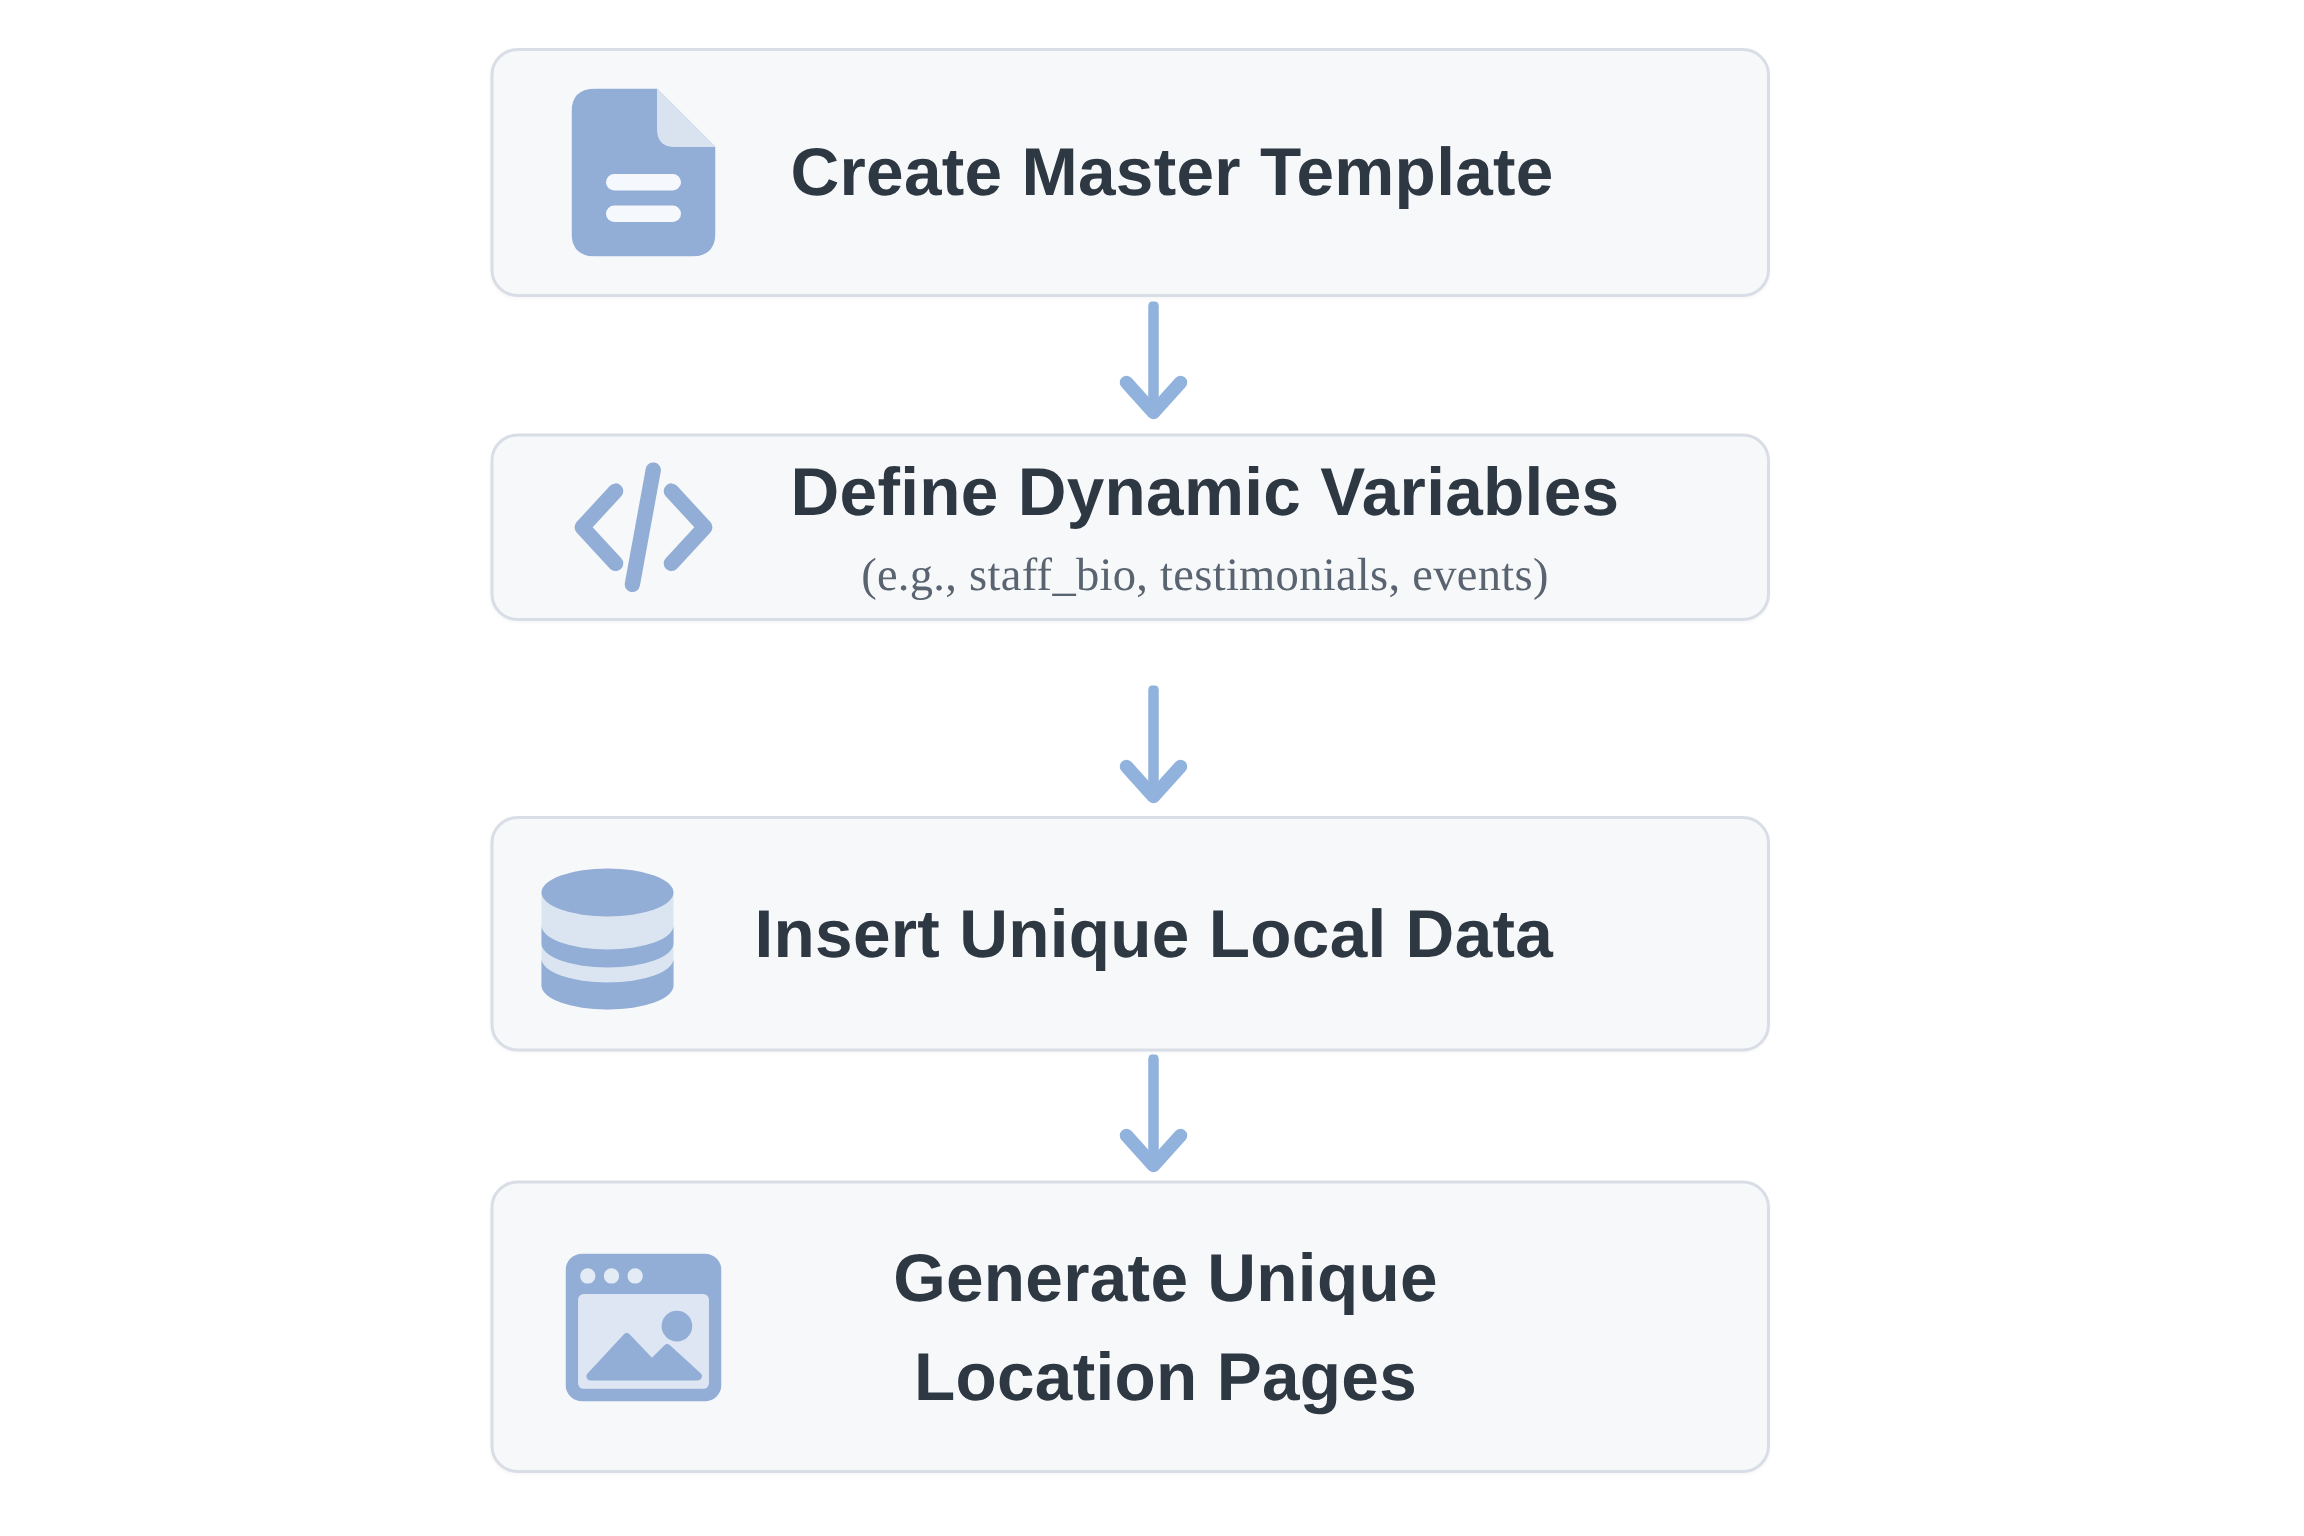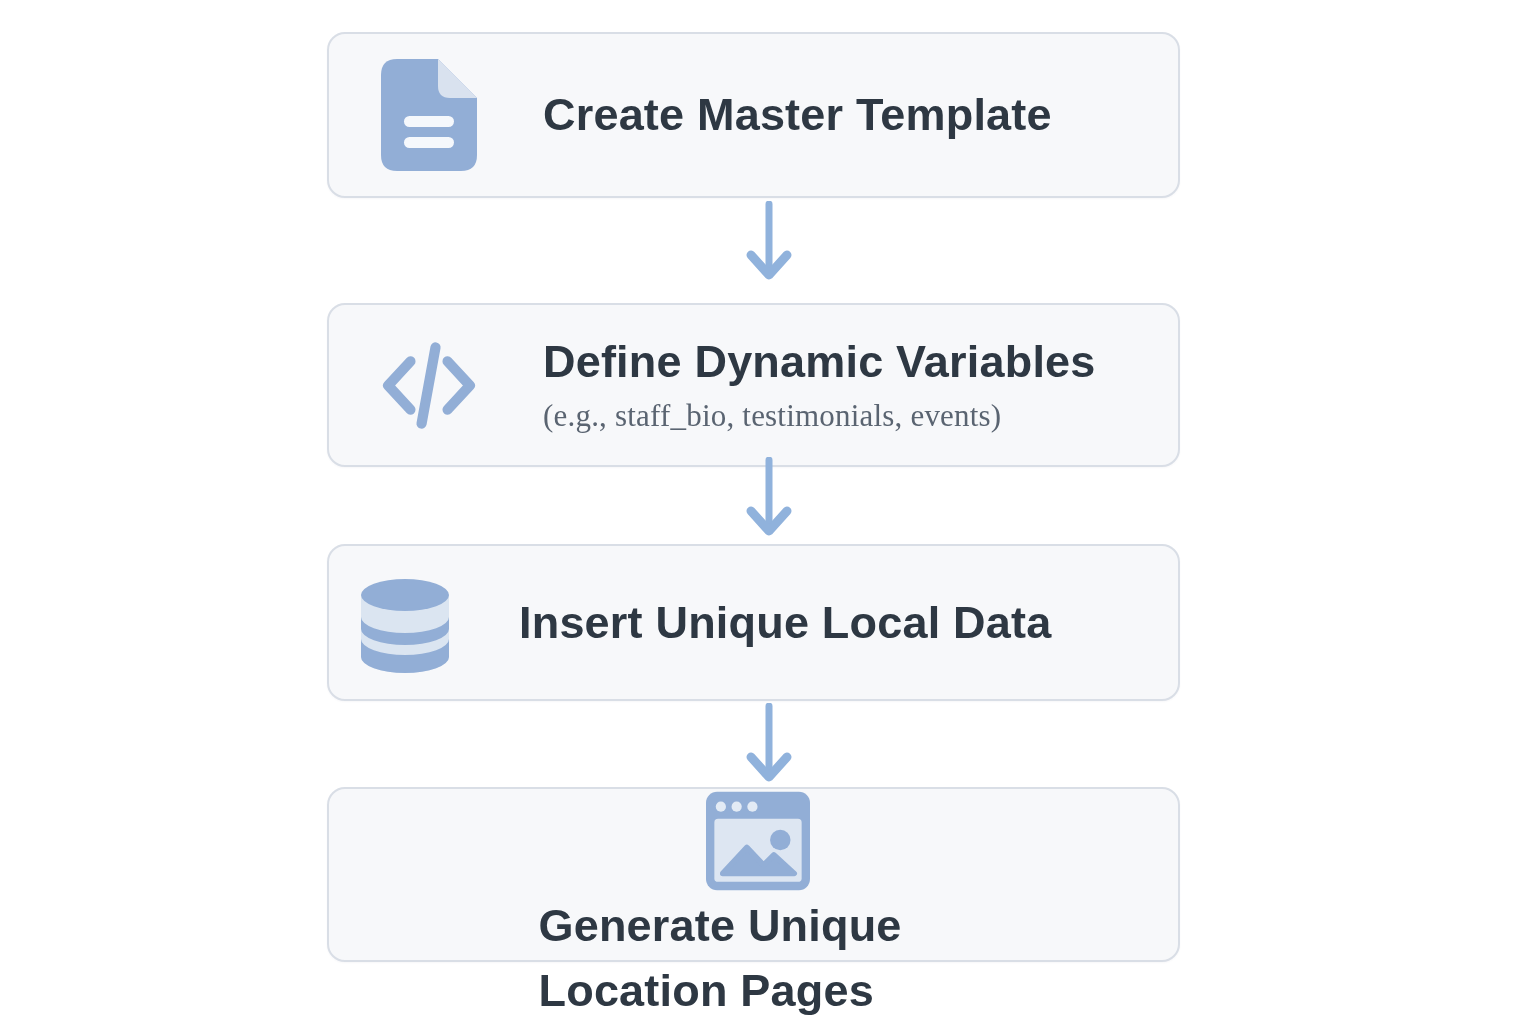--- a/index.html
+++ b/index.html
@@ -22,33 +22,34 @@
     box-sizing: border-box;
     background: #f7f8fa;
     border: 2px solid #d9dee6;
     border-radius: 18px;
     display: flex;
     align-items: center;
     padding: 0 40px 0 48px;
     box-shadow: 0 1px 2px rgba(40,60,90,0.04);
   }
   .box-1 { top: 32px;  height: 166px; }
-  .box-2 { top: 303px; height: 164px; }
+  .box-2 { top: 289px; height: 125px; }
   .box-3 { top: 544px; height: 157px; padding-left: 24px; }
-  .box-4 { top: 787px; height: 175px; flex-direction: column; }
+  .box-4 { top: 787px; height: 195px; }
 
   .icon-wrap {
     flex: 0 0 104px;
     width: 104px;
     display: flex;
     justify-content: center;
     align-items: center;
   }
   .text-wrap {
-    margin-left: 62px;
+    margin-left: 46px;
+    text-align: center;
   }
   .step-title {
     font-size: 45px;
     font-weight: 600;
     color: #2e3843;
     letter-spacing: 0.2px;
     line-height: 1.15;
   }
   .step-title.wrap-two {
     max-width: 500px;

